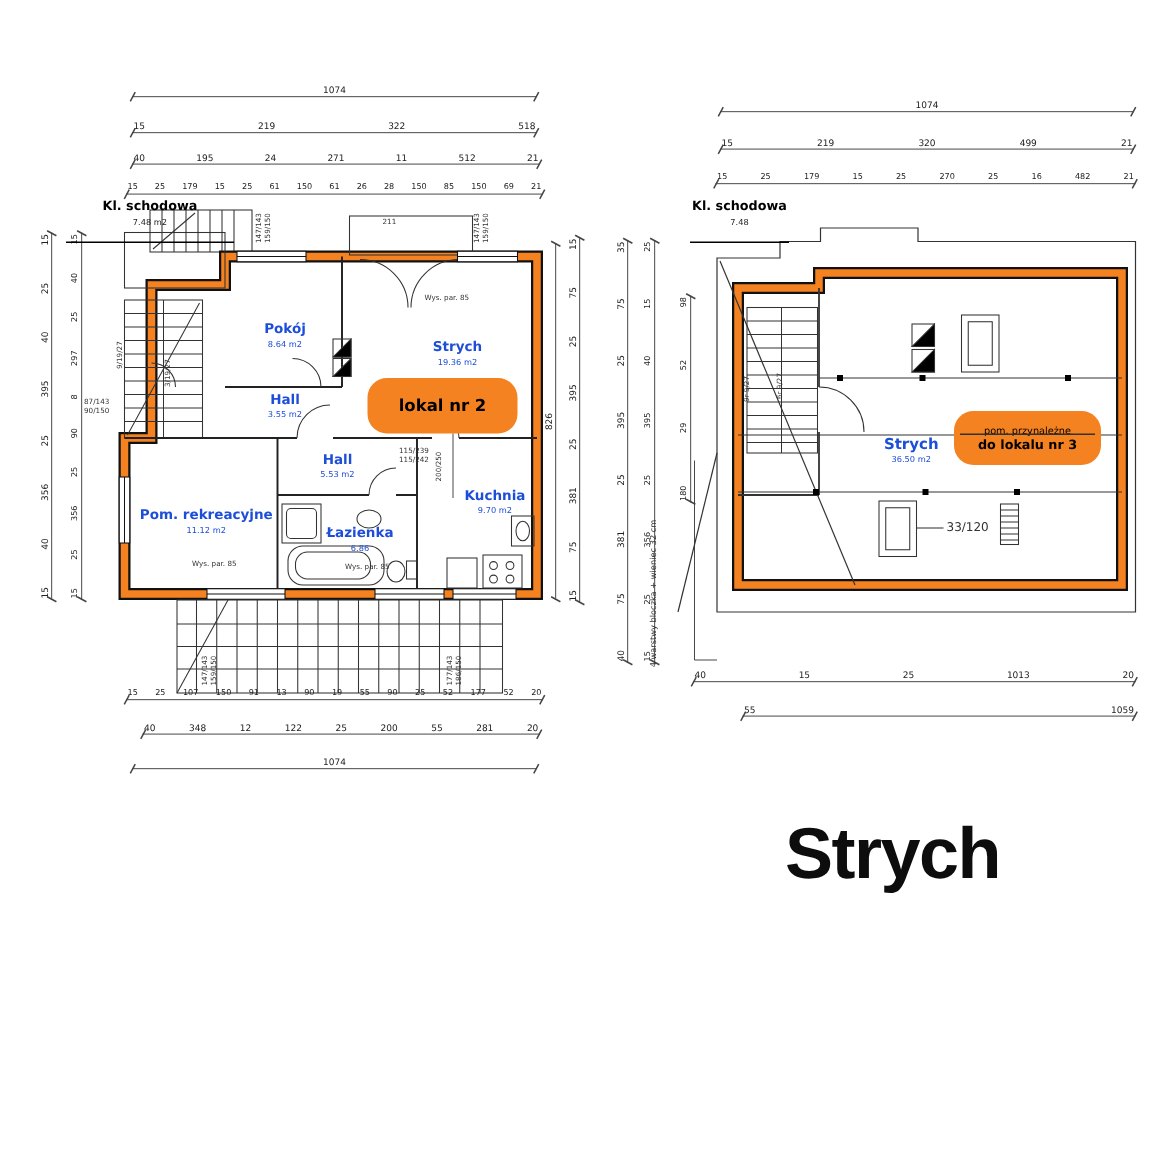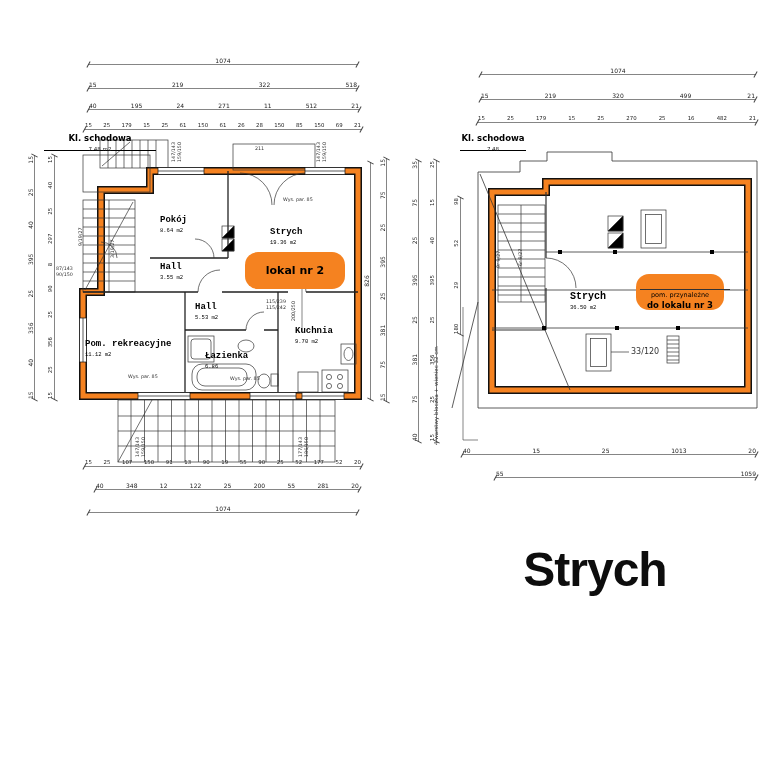--- a/index.html
+++ b/index.html
@@ -15,31 +15,31 @@
   .dimrow::before,.dimrow::after{content:"";position:absolute;bottom:-3px;width:1px;height:7px;
           background:#444;transform:rotate(28deg);}
   .dimrow::before{left:0}.dimrow::after{right:0}
   .vrow{transform-origin:0 0;transform:rotate(-90deg);flex-direction:row-reverse;}
   
   .vt{position:absolute;transform-origin:0 100%;transform:rotate(-90deg);
       font-size:4.8px;color:#333;white-space:nowrap;z-index:3;line-height:1.25;}
   .vt span{display:block;}
   .tiny{position:absolute;font-size:4.8px;color:#333;z-index:3;line-height:1.3;}
   
-  .room{position:absolute;z-index:3;color:#000000;font-family:Liberation Mono, monospace;}
+  .room{position:absolute;text-align:center;z-index:3;color:#1d4ed8;}
   .room .nm{font-weight:bold;font-size:9px;line-height:1;}
   .room .ar{font-size:5.5px;margin-top:1.5px;}
   .kl{position:absolute;z-index:3;text-align:center;font-weight:bold;font-size:8.5px;
-      border-bottom:1.8px solid #000;color:#000;padding-bottom:7px;}
+      border-bottom:1.8px solid #000;color:#000;padding-bottom:18px;}
   .klarea{position:absolute;z-index:3;text-align:center;font-size:5.5px;color:#222;}
   
   .badge{position:absolute;background:var(--accent);color:#000;display:flex;
          flex-direction:column;align-items:center;justify-content:center;z-index:4;border-radius:13px;}
   #badge-left{left:245px;top:252px;width:100px;height:37px;font-weight:bold;font-size:11px;}
-  #badge-right{left:636px;top:274px;width:88px;height:36px;justify-content:flex-end;}
+  #badge-right{left:636px;top:274px;width:98px;height:36px;}
   #badge-right .l1{font-size:6.5px;}
   #badge-right .l2{font-size:8.5px;font-weight:bold;margin-top:1px;}
   .badge-line{position:absolute;left:640px;top:289px;width:90px;height:1px;background:#333;z-index:5;}
   
   .title{position:absolute;top:542px;font-weight:700;font-size:48px;color:#0d0d0d;
          text-align:center;z-index:3;letter-spacing:-1px;
          font-family:"Liberation Sans","DejaVu Sans",sans-serif;}
   #title-left{left:50px;width:260px;}
   #title-right{left:465px;width:260px;}
 </style>

